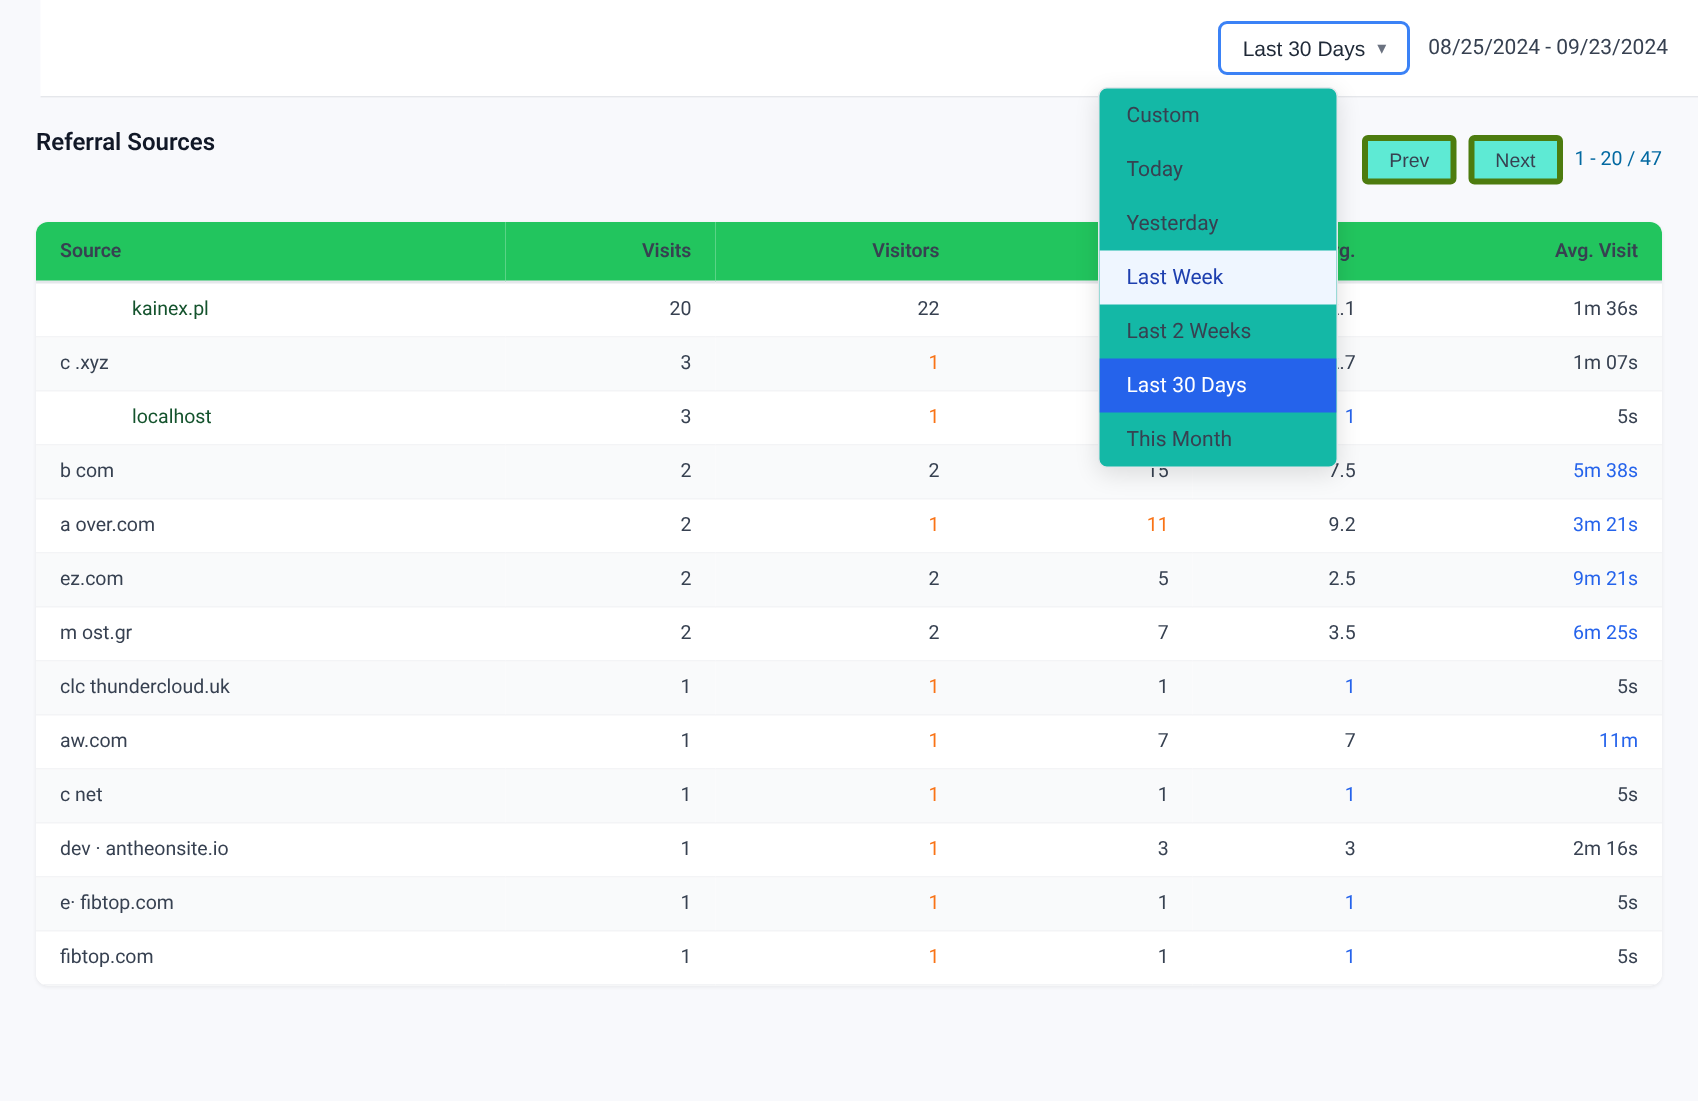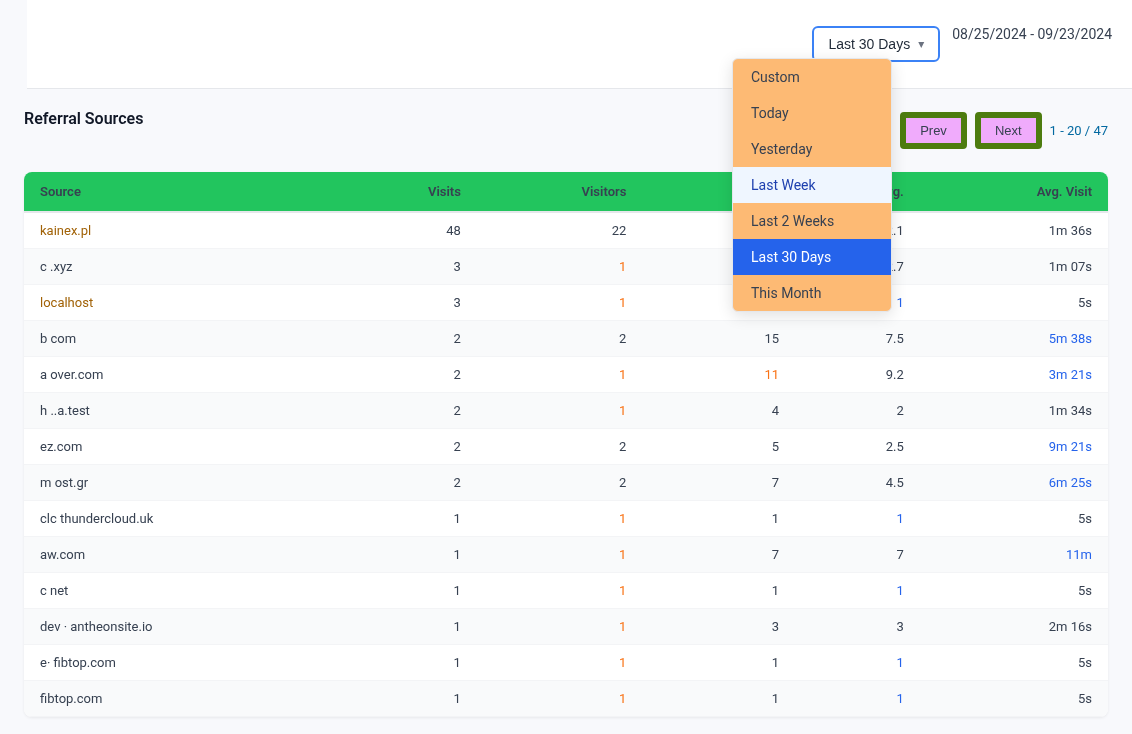--- a/index.html
+++ b/index.html
@@ -5,21 +5,22 @@
     * { box-sizing: border-box; margin: 0; padding: 0; }
     body {
       font-family: -apple-system, BlinkMacSystemFont, 'Segoe UI', Roboto, sans-serif;
       background: #f8f9fc;
       font-size: 14px;
       color: #333;
     }
     .top-bar {
       display: flex;
       justify-content: flex-end;
-      padding: 26px 20px;
+      align-items: center;
+      padding: 14px 20px;
       background: #fff;
       border-bottom: 1px solid #e5e7eb;
       gap: 12px;
       position: relative;
       margin-left: 27px;
     }
     .date-range-btn {
       display: flex;
       align-items: center;
       gap: 8px;
@@ -38,21 +39,21 @@
     }
     .date-display {
       font-size: 14px;
       color: #374151;
       font-weight: 400;
     }
     .dropdown-menu {
       position: absolute;
       top: 58px;
       right: 240px;
-      background: #fdba74;
+      background: #14b8a6;
       border: 1px solid #e5e7eb;
       border-radius: 6px;
       box-shadow: 0 4px 16px rgba(0,0,0,0.12);
       z-index: 100;
       min-width: 160px;
       overflow: hidden;
     }
     .dropdown-item {
       padding: 10px 18px;
       cursor: pointer;
@@ -82,23 +83,23 @@
       align-items: center;
       margin-bottom: 8px;
       gap: 8px;
     }
     .pagination-info {
       font-size: 13px;
       color: #0369a1;
     }
     .pag-btn {
       padding: 5px 14px;
-      border: 6px solid #4d7c0f;
+      border: 4px solid #4d7c0f;
       border-radius: 4px;
-      background: #f0abfc;
+      background: #5eead4;
       cursor: pointer;
       font-size: 13px;
       color: #374151;
     }
     table {
       width: 100%;
       border-collapse: collapse;
       background: #fff;
       border-radius: 8px;
       overflow: hidden;
@@ -118,21 +119,21 @@
     th.right { text-align: right; }
     td {
       padding: 10px 16px;
       font-size: 13px;
       color: #374151;
       border-bottom: 1px solid #f3f4f6;
     }
     td.right { text-align: right; }
     tr:nth-child(even) td { background: #f9fafb; }
     tr:nth-child(odd) td { background: #fff; }
-    .link-blue { color: #a16207; cursor: pointer; }
+    .link-blue { color: #14532d; cursor: pointer; margin-left: 48px; }
     .val-orange { color: #f97316; }
     .val-blue { color: #2563eb; }
   </style>
 </head>
 <body>
 
 <div class="top-bar">
   <button class="date-range-btn">
     <span>Last 30 Days</span>
     <span class="chevron">▾</span>
@@ -168,21 +169,21 @@
         <th class="right">Visits</th>
         <th class="right">Visitors</th>
         <th class="right">Events</th>
         <th class="right">Avg.</th>
         <th class="right">Avg. Visit</th>
       </tr>
     </thead>
     <tbody id="table-body">
     <tr>
           <td><span class="link-blue">kainex.pl</span></td>
-          <td class="right">48</td>
+          <td class="right">20</td>
           <td class="right">22</td>
           <td class="right val-orange">89</td>
           <td class="right">2.1</td>
           <td class="right">1m 36s</td>
         </tr>
         <tr>
           <td>c      .xyz</td>
           <td class="right">3</td>
           <td class="right val-orange">1</td>
           <td class="right val-orange">8</td>
@@ -207,41 +208,33 @@
         </tr>
         <tr>
           <td>a              over.com</td>
           <td class="right">2</td>
           <td class="right val-orange">1</td>
           <td class="right val-orange">11</td>
           <td class="right">9.2</td>
           <td class="right val-blue">3m 21s</td>
         </tr>
         <tr>
-          <td>h       ..a.test</td>
-          <td class="right">2</td>
-          <td class="right val-orange">1</td>
-          <td class="right">4</td>
-          <td class="right">2</td>
-          <td class="right">1m 34s</td>
-        </tr>
-        <tr>
           <td>     ez.com</td>
           <td class="right">2</td>
           <td class="right">2</td>
           <td class="right">5</td>
           <td class="right">2.5</td>
           <td class="right val-blue">9m 21s</td>
         </tr>
         <tr>
           <td>m      ost.gr</td>
           <td class="right">2</td>
           <td class="right">2</td>
           <td class="right">7</td>
-          <td class="right">4.5</td>
+          <td class="right">3.5</td>
           <td class="right val-blue">6m 25s</td>
         </tr>
         <tr>
           <td>clc   thundercloud.uk</td>
           <td class="right">1</td>
           <td class="right val-orange">1</td>
           <td class="right">1</td>
           <td class="right val-blue">1</td>
           <td class="right">5s</td>
         </tr>

